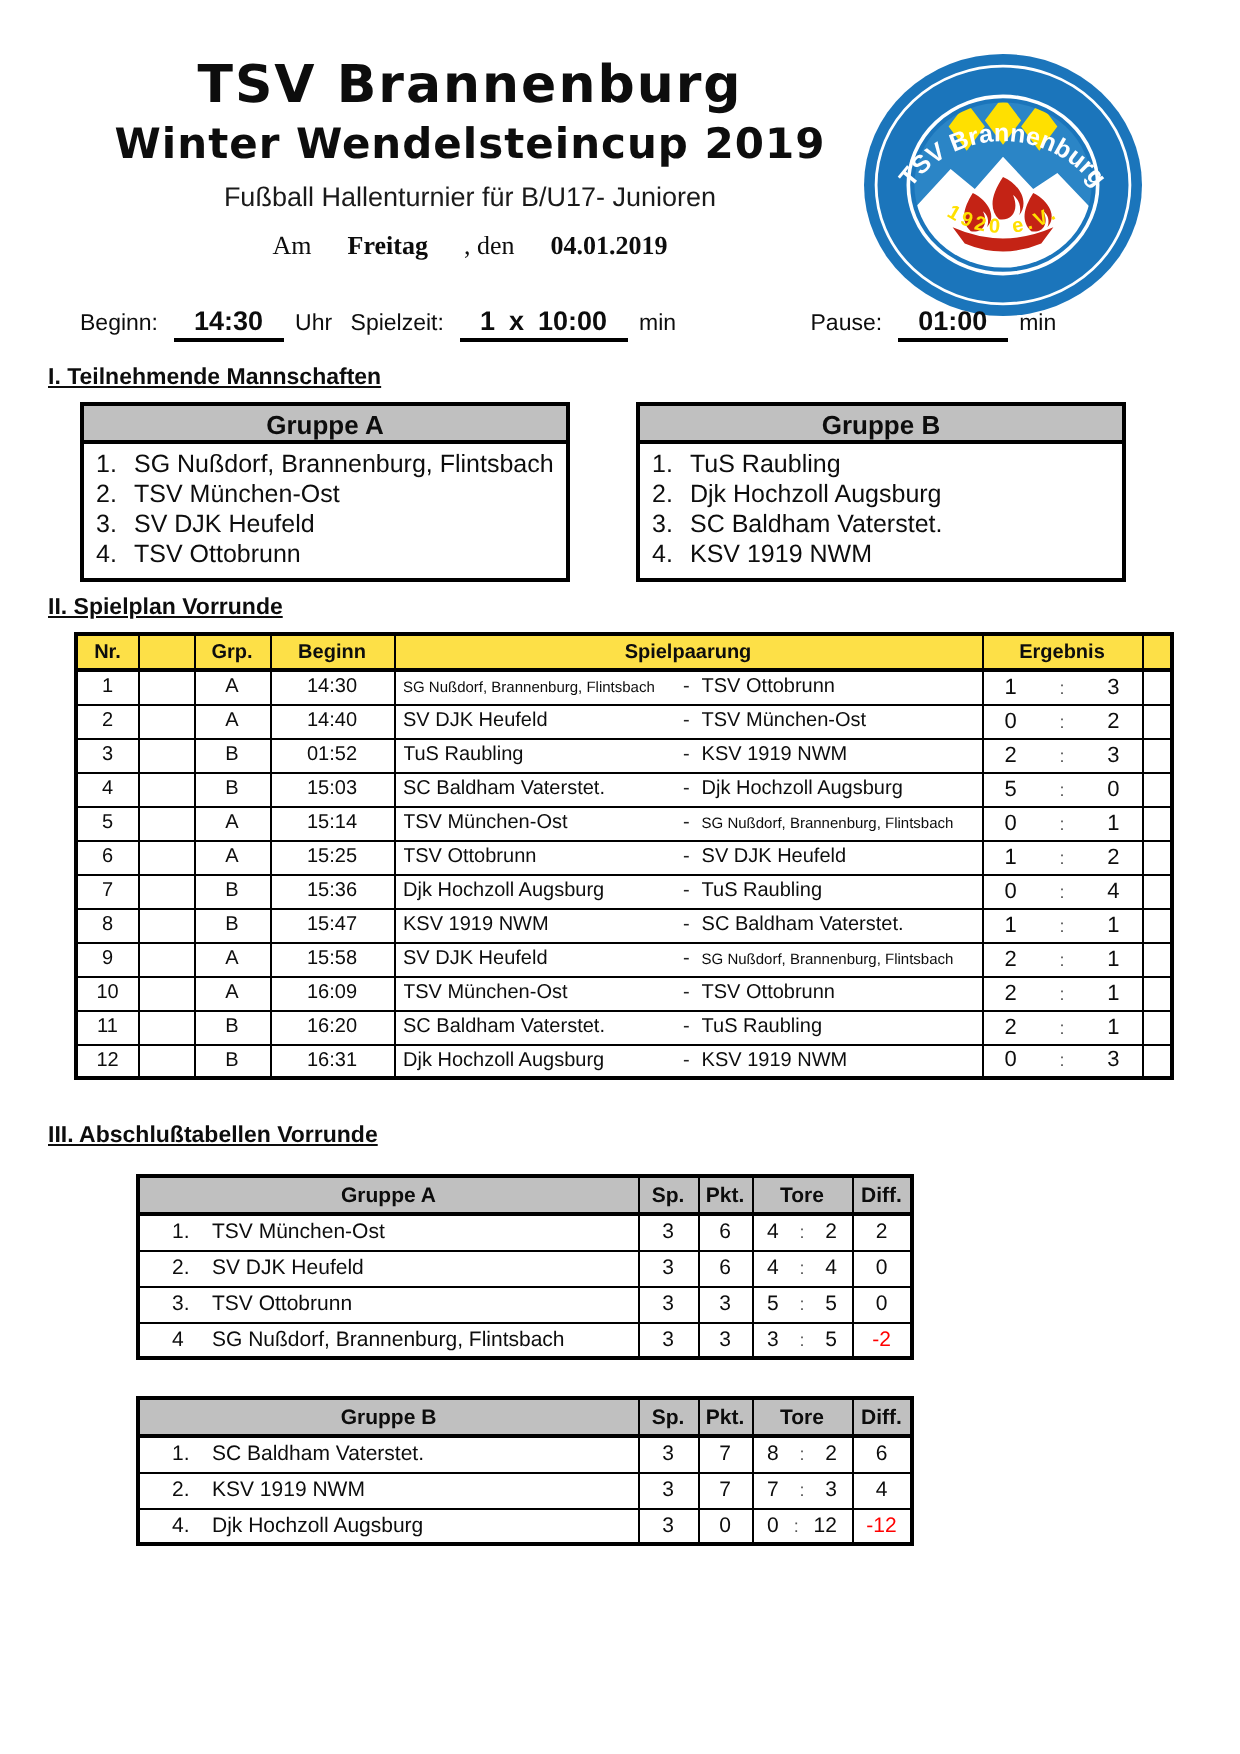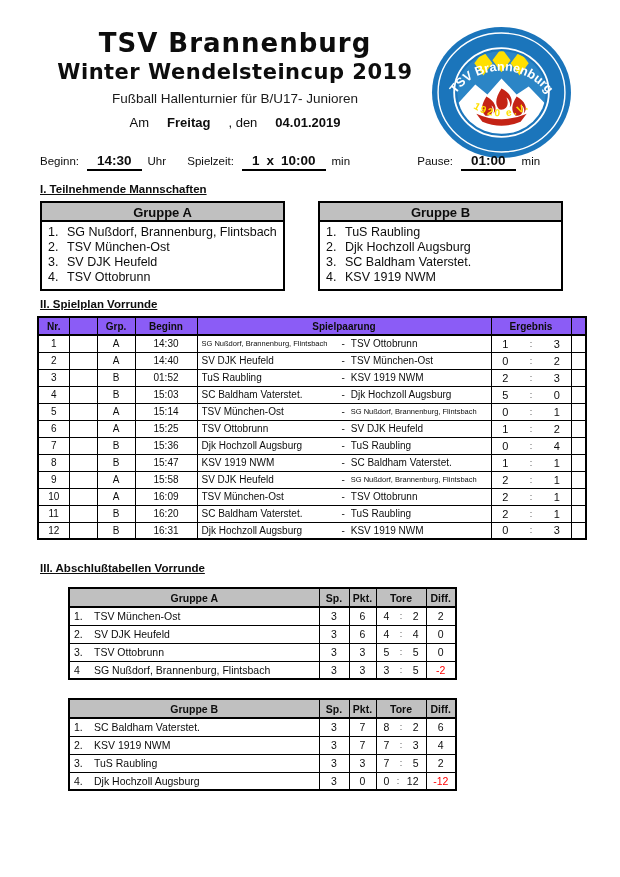--- a/index.html
+++ b/index.html
@@ -9,59 +9,59 @@
     font-family:"Liberation Sans", sans-serif; position:relative; overflow:hidden;
   }
   
   .header { position:relative; height:183px; }
   .titles { position:absolute; top:28px; left:20px; width:430px; text-align:center; }
   .club-title { font-family:"DejaVu Sans", sans-serif; font-size:26px; font-weight:bold; letter-spacing:1px; }
   .event-title { font-family:"DejaVu Sans", sans-serif; font-size:21px; font-weight:bold; margin-top:2px; letter-spacing:0.5px; }
   .subtitle { font-size:13.5px; margin-top:7px; color:#1a1a1a; }
   .dateline { font-size:13px; margin-top:9px; }
   .dateline .b { font-weight:bold; }
-  .dateline span { margin:16px 9px; }
+  .dateline span { margin:16px 9px;font-family:Liberation Serif, serif; }
   .venue { font-size:13px; margin-top:8px; }
   .logo-wrap { position:absolute; top:26px; left:431px; width:141px; height:133px; }
   
   .infoline { position:absolute; top:153px; left:40px; width:520px; font-size:11.5px; white-space:nowrap; }
   .infoline .lbl { margin-right:2px; }
   .infoline .val { font-weight:bold; font-size:13.5px; border-bottom:2px solid #000; padding:0 10px 1px 10px; margin:0 6px; display:inline-block; }
-  .infoline .gap1 { margin-left:16px; }
+  .infoline .gap1 { margin-left:4px; }
   .infoline .gap2 { margin-left:62px; }
   .infoline .xpart { margin:0 7px; }
   
-  .sec-h { font-size:11.5px; font-weight:bold; text-decoration:underline; margin:0 0 0 40px; }
+  .sec-h { font-size:11.5px; font-weight:bold; text-decoration:underline; margin:0 0 0 24px; }
   
   .groups { display:flex; margin:6px 0 0 40px; }
   .gbox { width:245px; border:2px solid #000; background:#fff; }
   .gbox + .gbox { margin-left:33px; }
   .gbox-head { background:#c0c0c0; border-bottom:2px solid #000; font-weight:bold; font-size:13px; text-align:center; height:19px; line-height:19px; }
   .gbox ul { list-style:none; margin:0; padding:3px 2px 4px 6px; }
   .gbox li { font-size:12.5px; line-height:15px; white-space:nowrap; overflow:hidden; }
   .gbox li .num { display:inline-block; width:19px; }
   
   .sched { border-collapse:collapse; table-layout:fixed; width:548px; margin:6px 0 0 37px; border:2px solid #000; }
   .sched th, .sched td { border:1px solid #000; padding:0; height:17px; overflow:hidden; white-space:nowrap; vertical-align:middle; }
-  .sched thead th { background:#8b5cf6; font-weight:bold; font-size:10px; height:18px; border-bottom:2px solid #000; }
+  .sched thead th { background:#fde047; font-weight:bold; font-size:10px; height:18px; border-bottom:2px solid #000; }
   .sched td { font-size:10px; text-align:center; }
   .sched td.c-pair { text-align:left; }
   .pairing { display:flex; align-items:center; padding:0 4px; }
   .pair-home { width:47%; overflow:hidden; }
   .pair-dash { padding:0 6px; color:#222; }
   .pair-away { flex:1; overflow:hidden; }
   .pair-home.on, .pair-away.on { font-size:7.5px; }
   .scorebox { display:flex; justify-content:space-around; align-items:center; font-size:11px; }
   .s-colon { color:#555; font-size:9px; }
   
   .stand { border-collapse:collapse; table-layout:fixed; width:387px; margin-left:68px; border:2px solid #000; }
   .stand th, .stand td { border:1.5px solid #000; padding:0; height:18px; overflow:hidden; white-space:nowrap; vertical-align:middle; }
   .stand thead th { background:#c0c0c0; font-weight:bold; font-size:10.5px; height:19px; border-bottom:2px solid #000; }
   .stand td { font-size:10.5px; text-align:center; }
-  .stand td.t-team { text-align:left; padding-left:4px; }
+  .stand td.t-team { text-align:left; padding-left:16px; }
   .stand .pos { display:inline-block; width:20px; }
   .torebox { display:flex; justify-content:space-between; align-items:center; padding:0 7px; font-size:10.5px; }
   .t-colon { color:#555; font-size:9px; }
   .diff-val.on { color:#ff0000; }
   .mt-sched { margin-top:22px; }
   .stand-a { margin-top:13px; }
   .stand-b { margin-top:18px; }
 </style>
 </head>
 <body>
@@ -577,35 +577,20 @@
     <td>
       <div class="torebox">
         <span>7</span>
         <span class="t-colon">:</span>
         <span>3</span>
       </div>
     </td>
     <td class="diff-val">4</td>
   </tr>
 
-  <tr>
-    <td class="t-team">
-      <span class="pos">3.</span><span>TuS Raubling</span>
-    </td>
-    <td>3</td>
-    <td>3</td>
-    <td>
-      <div class="torebox">
-        <span>7</span>
-        <span class="t-colon">:</span>
-        <span>5</span>
-      </div>
-    </td>
-    <td class="diff-val">2</td>
-  </tr>
 
   <tr>
     <td class="t-team">
       <span class="pos">4.</span><span>Djk Hochzoll Augsburg</span>
     </td>
     <td>3</td>
     <td>0</td>
     <td>
       <div class="torebox">
         <span>0</span>

